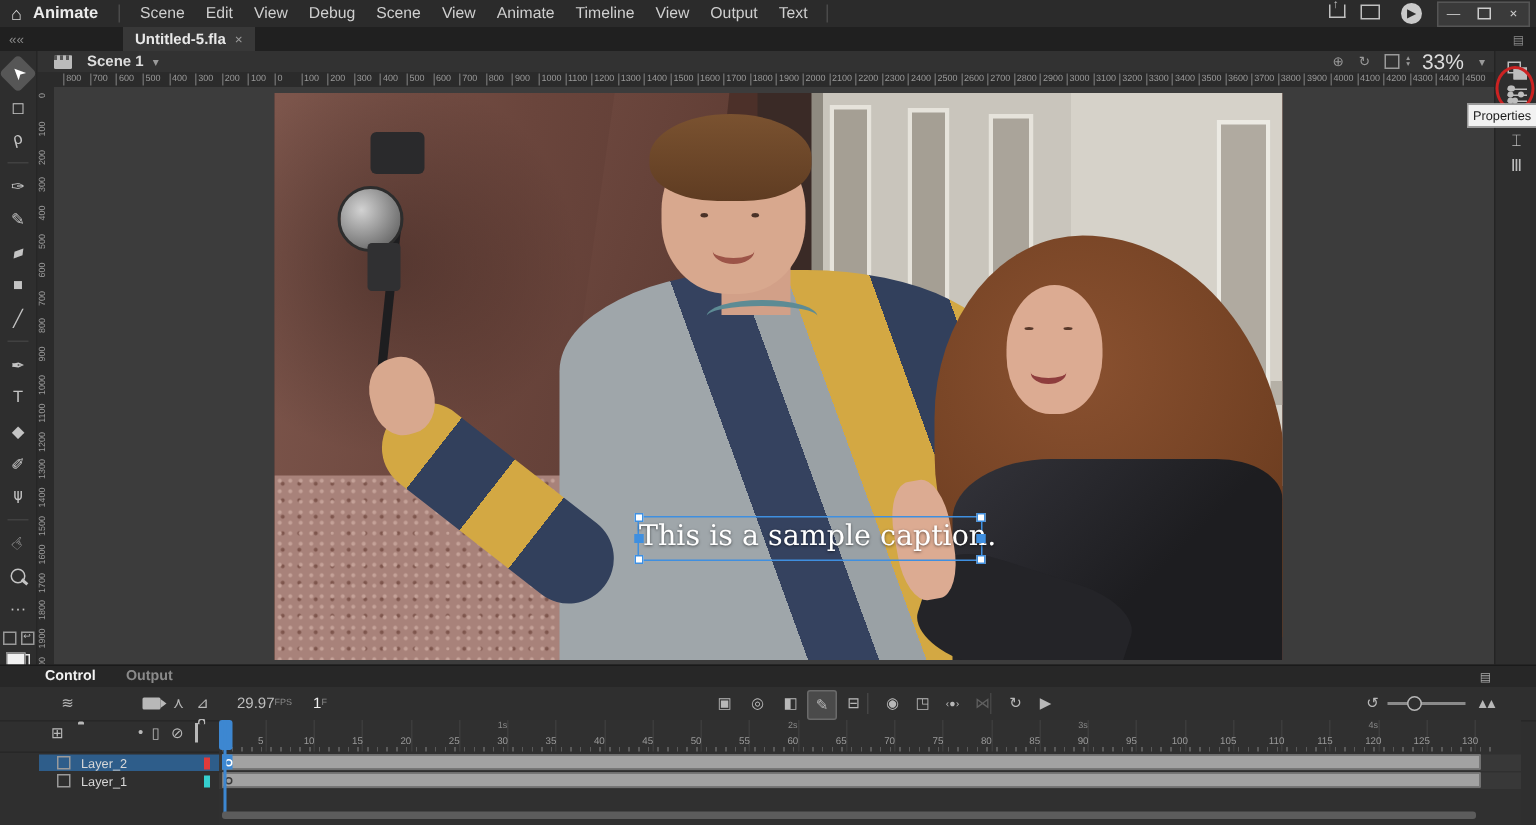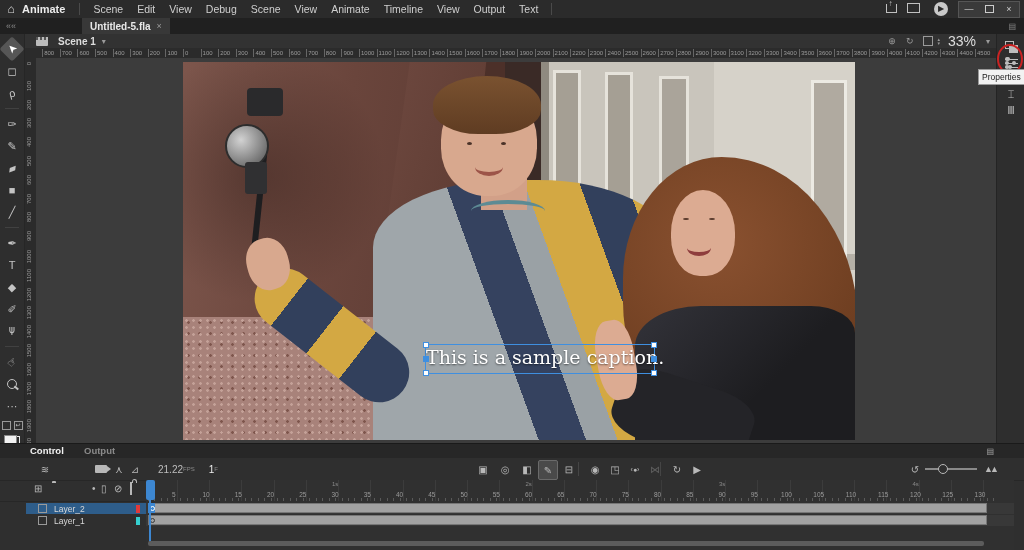--- a/index.html
+++ b/index.html
@@ -419,21 +419,21 @@
   <div id="tooltip" class="abs">Properties</div>
 
   <div id="timeline" class="abs">
     <div id="tl-tabs">
       <span class="tl-tab active" style="left:30px;">Control</span>
       <span class="tl-tab inactive" style="left:84px;">Output</span>
       <span id="tl-panelmenu">▤</span>
     </div>
     <div id="tl-toolbar">
       <div id="fps-group">
-        <span id="fps-value">21.22</span>
+        <span id="fps-value">29.97</span>
           <span id="fps-unit">FPS</span>
         <span id="frame-value">1</span>
           <span id="frame-unit">F</span>
       </div>
       <span class="tlb" style="left:906px;">↺</span>
       <span class="slider-track"></span>
       <span class="slider-knob"></span>
       <span class="mountains">▲▲</span>
     <span class="tlb" style="left: 36px;">≋</span>
         <span class="tlb" style="left: 92px;">

